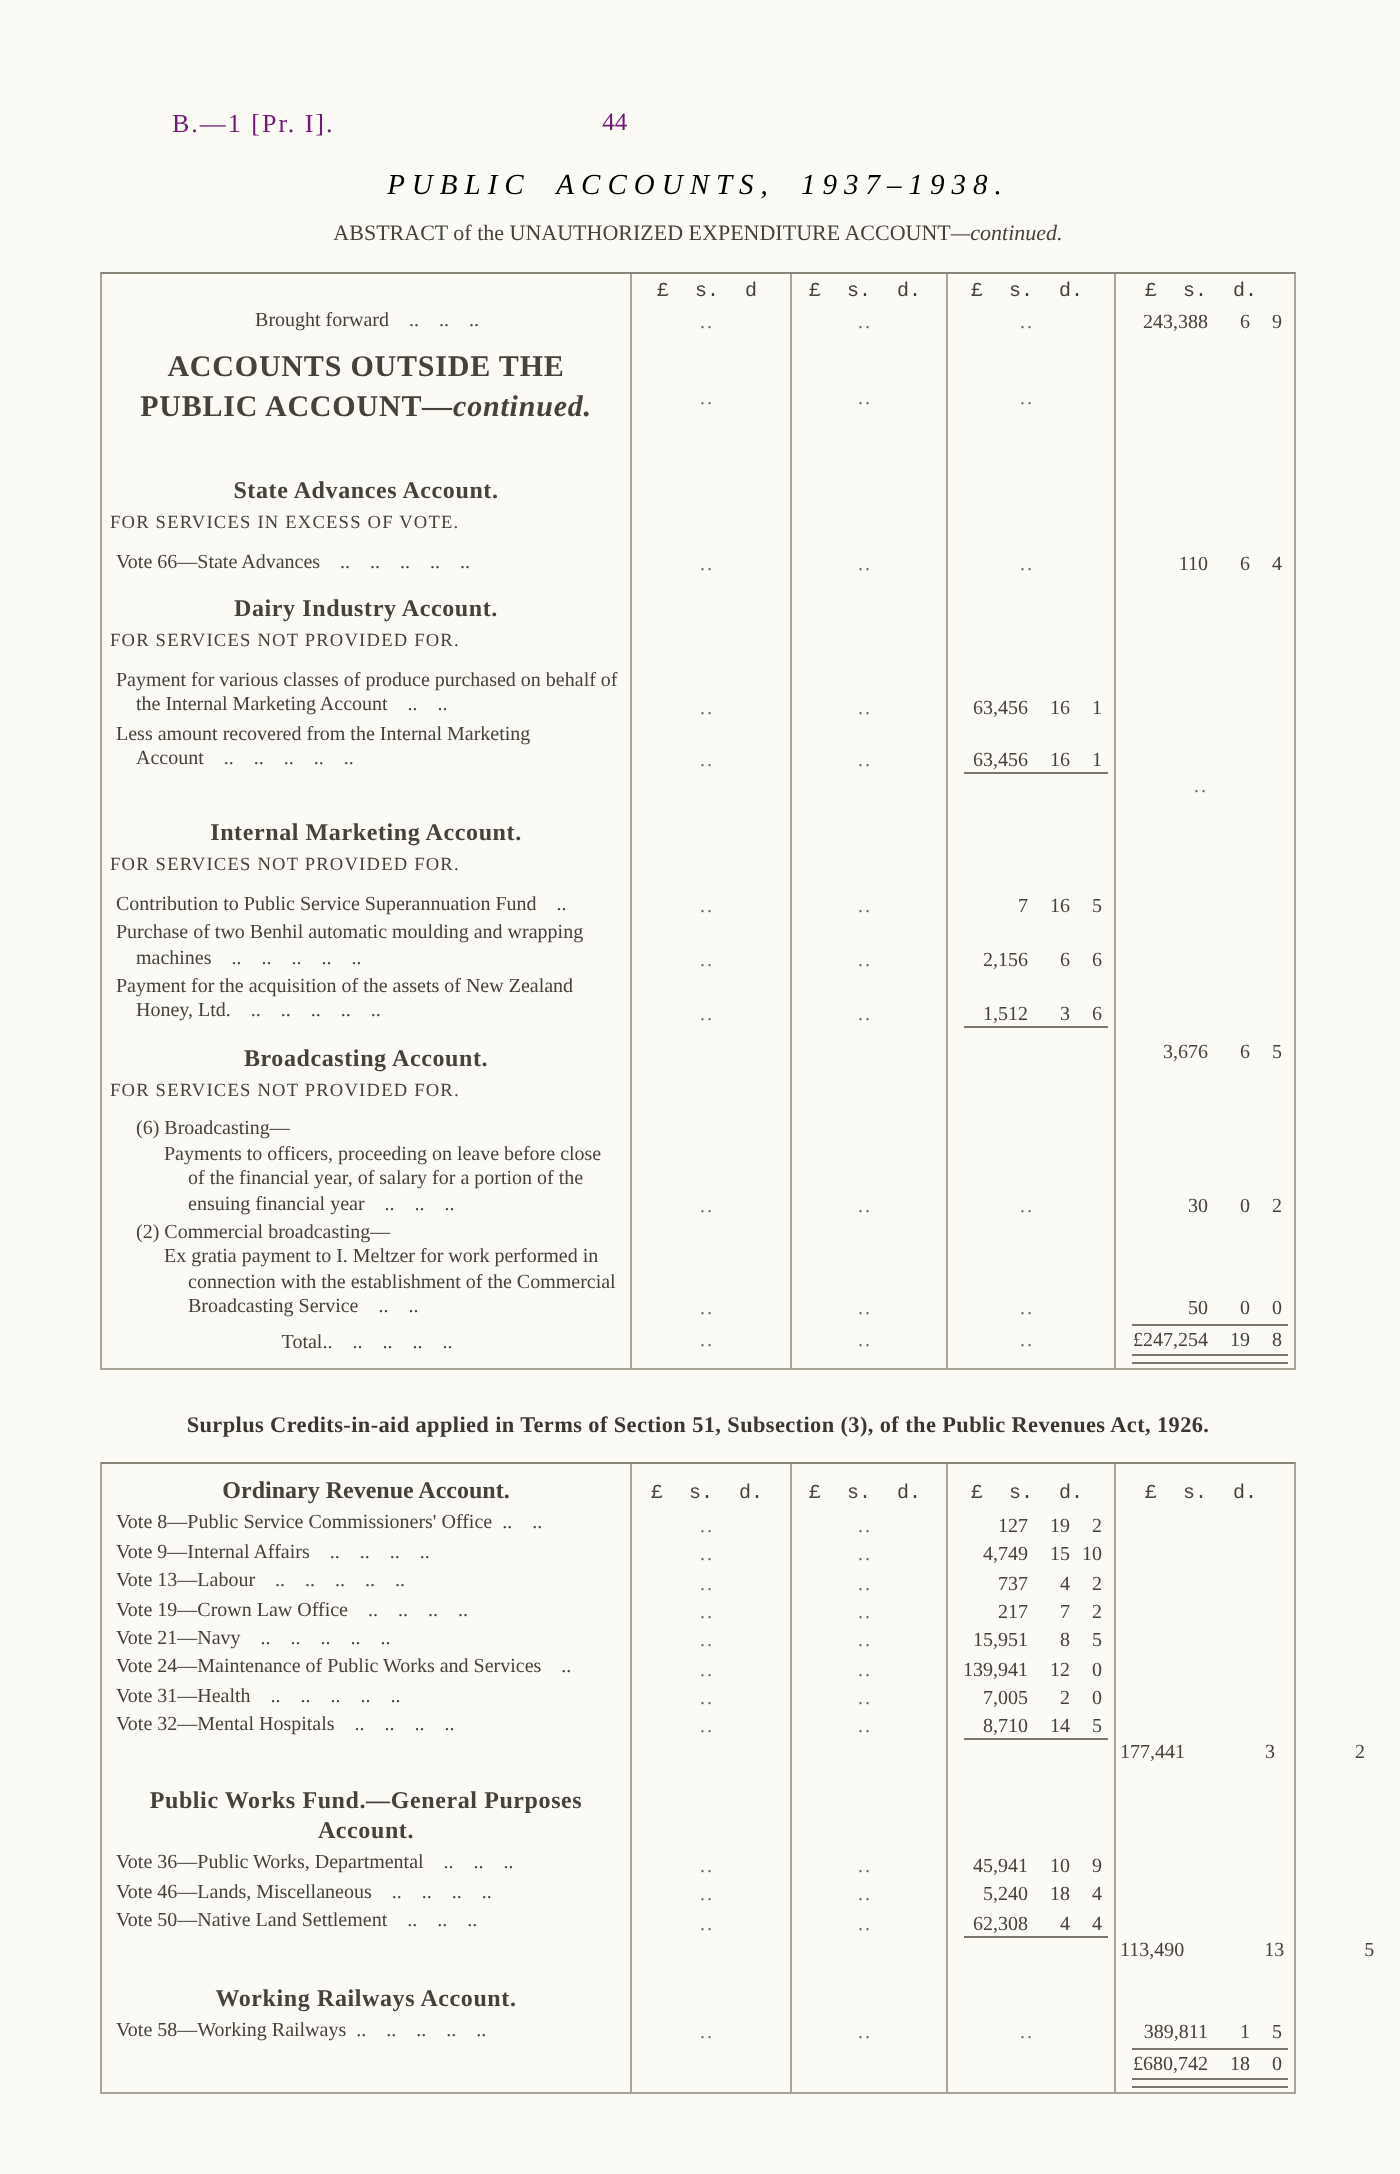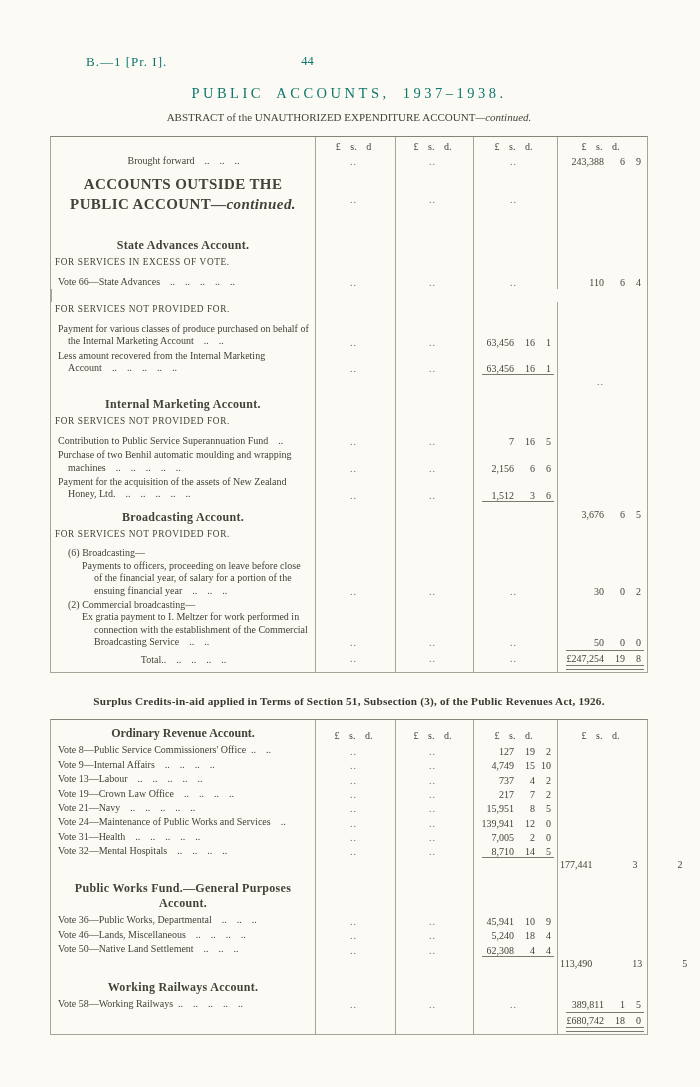--- a/index.html
+++ b/index.html
@@ -3,24 +3,24 @@
 <meta charset="utf-8">
 <style>
   html,body{margin:0;padding:0;background:#dedcd6;}
   .page{
     width:700px;height:1087px;box-sizing:border-box;
     padding:54px 52px 0 50px;
     background:#fbfaf5;color:#45423a;
     font-family:"Liberation Serif", "DejaVu Serif", serif;
     overflow:hidden;position:relative;margin:0 auto;
   }
-  .pagehead{position:relative;height:18px;font-size:13px;color:#0f766e;}
+  .pagehead{position:relative;height:18px;font-size:13px;color:#701a75;}
   .docref{position:absolute;left:36px;letter-spacing:1px;}
   .pageno{position:absolute;left:42%;font-size:12.5px;}
-  .title{text-align:center;margin-top:13px;font-size:14.5px;letter-spacing:3.5px;word-spacing:6px;color:#0f766e;}
+  .title{text-align:center;margin-top:13px;font-size:14.5px;letter-spacing:3.5px;word-spacing:6px;color:#000000;font-style:italic;}
   .subtitle{text-align:center;margin-top:9px;font-size:11px;}
   .ital{font-style:italic;}
   .midtitle{margin-top:22px;text-align:center;font-weight:bold;font-size:11.2px;letter-spacing:0.2px;color:#3a3731;}
 
   .table{
     margin-top:13px;
     border:1px solid #aaa498;
     border-top:1.5px solid #8a8478;
   }
   .t2{margin-top:12px;}
@@ -37,21 +37,21 @@
   .sec-suffix{font-style:italic;}
   .row.header .desc{text-align:center;font-weight:bold;font-size:12px;padding:6px 4px 2px;}
   .row.total .desc{padding-top:5px;font-size:10px;}
 
   .money{
     border-left:1px solid #aaa498;
     display:flex;align-items:center;
     font-size:10px;padding:1px 6px 1px 2px;min-height:13px;color:#45423a;
   }
   .row.item .money{align-items:flex-end;}
-  .row.header .money{justify-content:center;align-items:flex-end;word-spacing:7px;padding-top:4px;padding-bottom:2px;}
+  .row.header .money{justify-content:center;align-items:flex-end;word-spacing:7px;padding-top:4px;padding-bottom:2px;font-family:Liberation Mono, monospace;}
   .money.center{justify-content:center;}
   .row.net .money{min-height:11px;padding-bottom:2px;}
   .row.subtotal .money{padding-top:1px;padding-bottom:3px;gap:40px;}
   .row.total .money{padding-top:4px;padding-bottom:8px;}
   .dots{letter-spacing:1px;color:#6e6a61;}
   .ap{flex:1;text-align:right;}
   .as{width:21px;text-align:right;}
   .ad{width:16px;text-align:right;}
   .ru::after{content:"";position:absolute;left:8px;right:3px;bottom:0;border-bottom:1px solid #7d786d;}
   .ra::before{content:"";position:absolute;left:8px;right:3px;top:1px;border-top:1px solid #7d786d;}
@@ -133,20 +133,21 @@
         <div class="cell money c3 center">
           <span class="dots">..</span>
         </div>
         <div class="cell money c4">
           <span class="ap">110</span>
           <span class="as">6</span>
           <span class="ad">4</span>
         </div>
       </div>
       <div class="row account">
+        <div class="cell desc">Dairy Industry Account.</div>
         <div class="cell money c1"></div>
         <div class="cell money c2"></div>
         <div class="cell money c3"></div>
         <div class="cell money c4"></div>
       </div>
       <div class="row caps">
         <div class="cell desc">FOR SERVICES NOT PROVIDED FOR.</div>
         <div class="cell money c1"></div>
         <div class="cell money c2"></div>
         <div class="cell money c3"></div>

